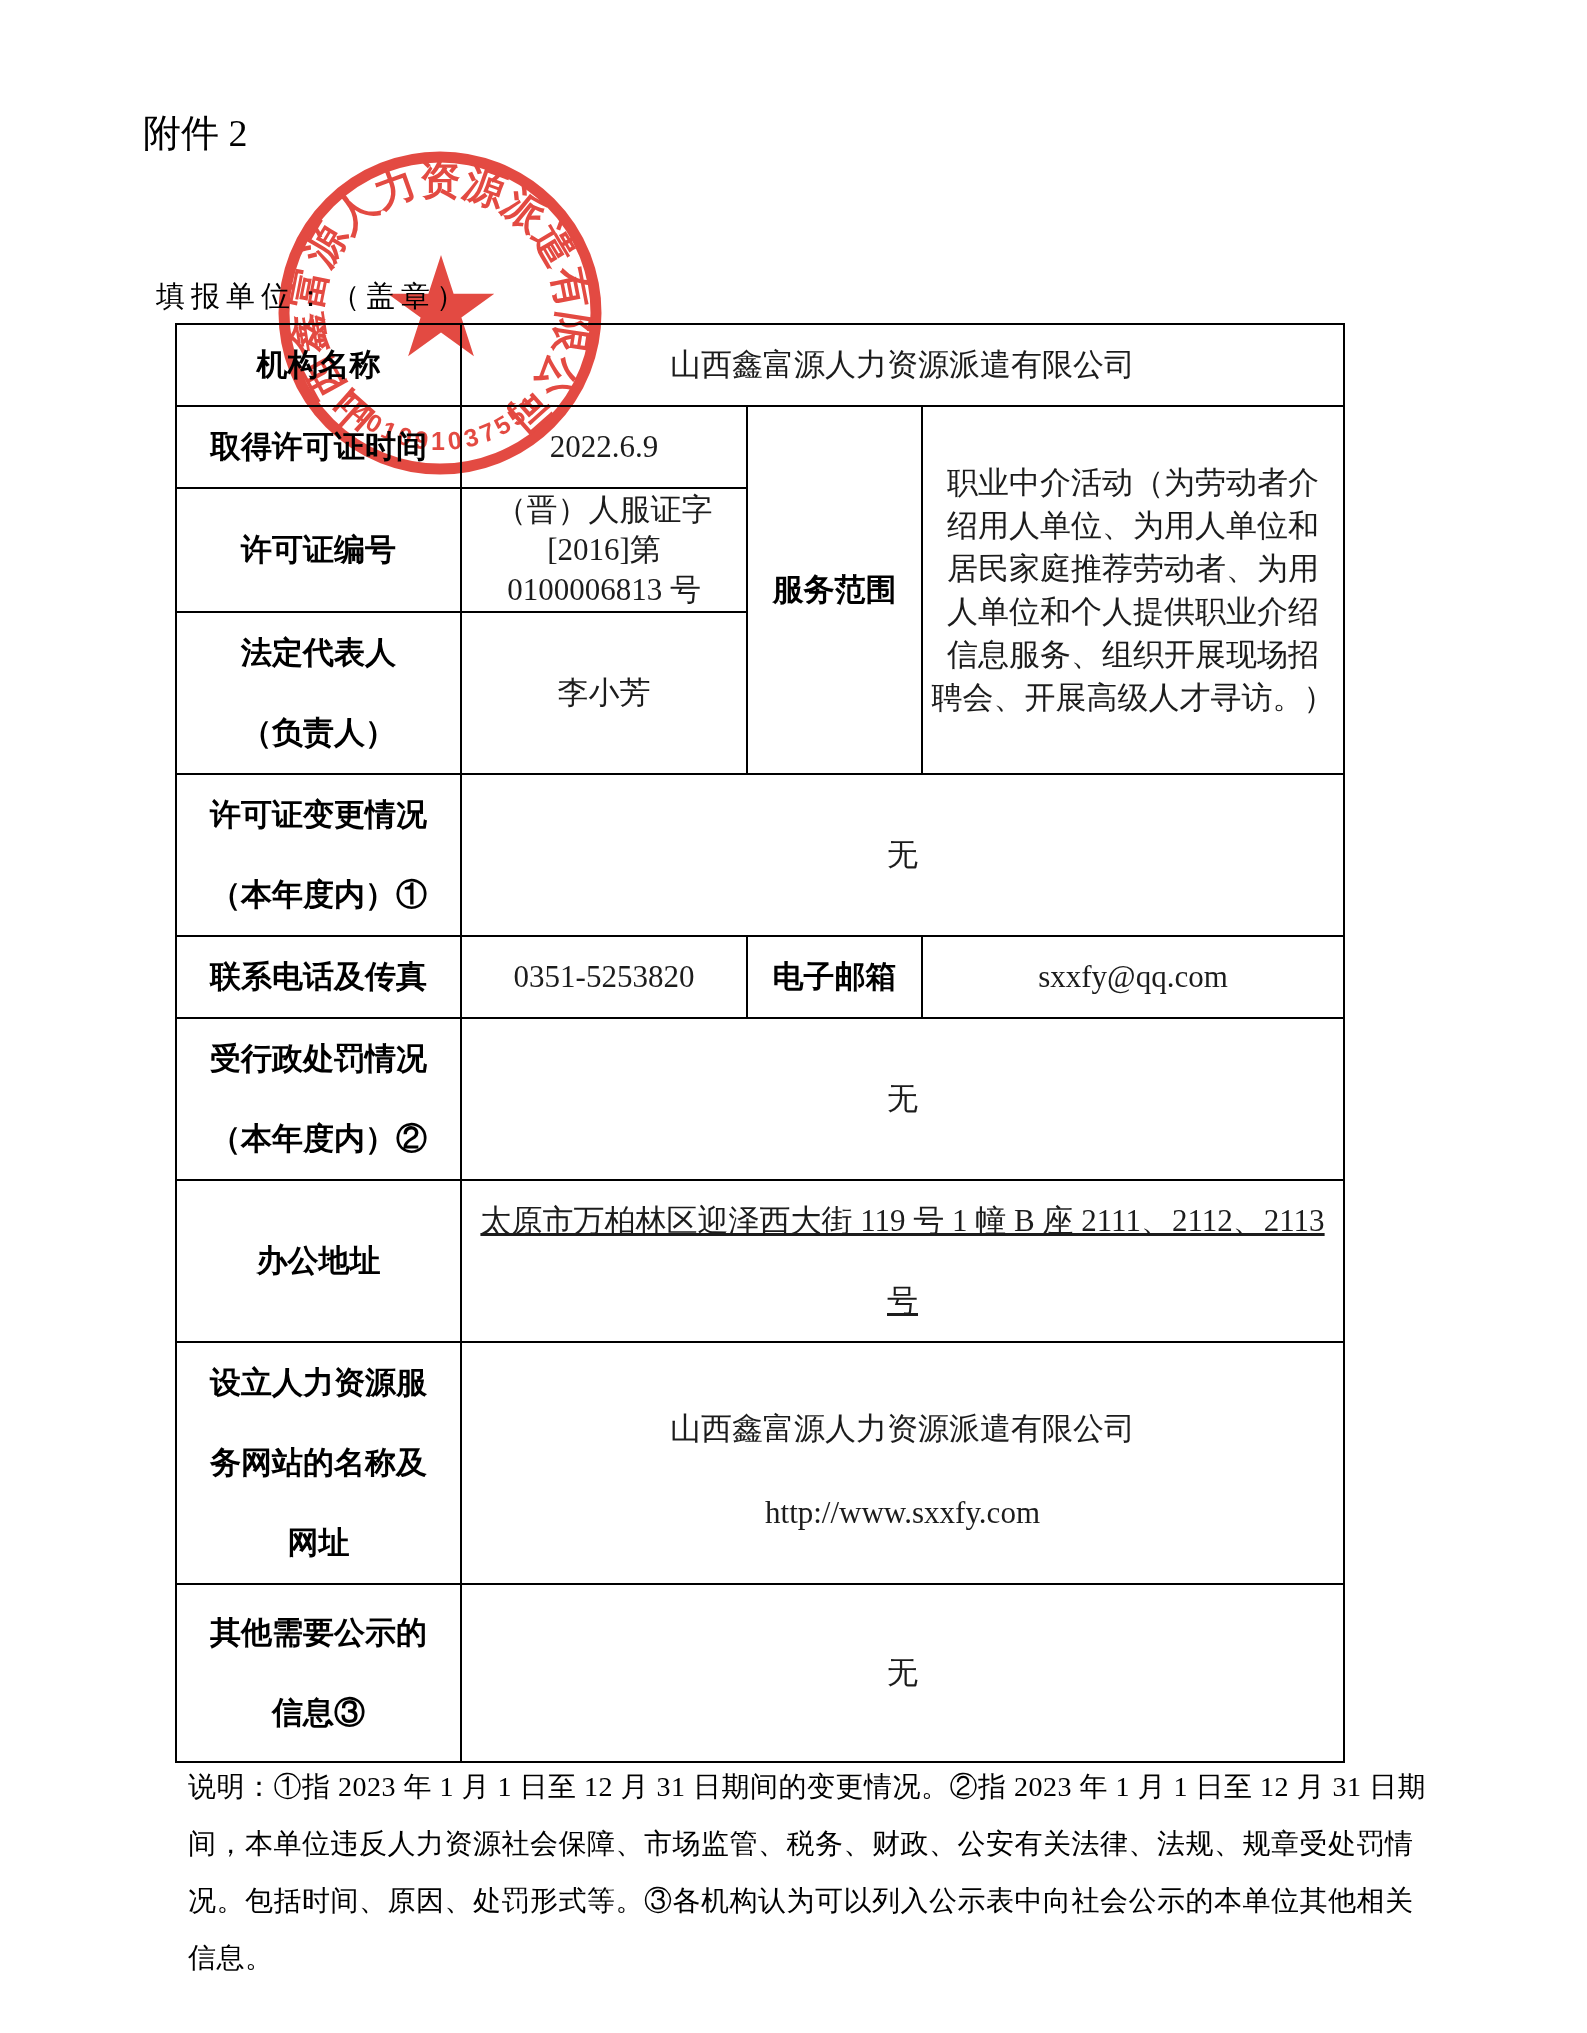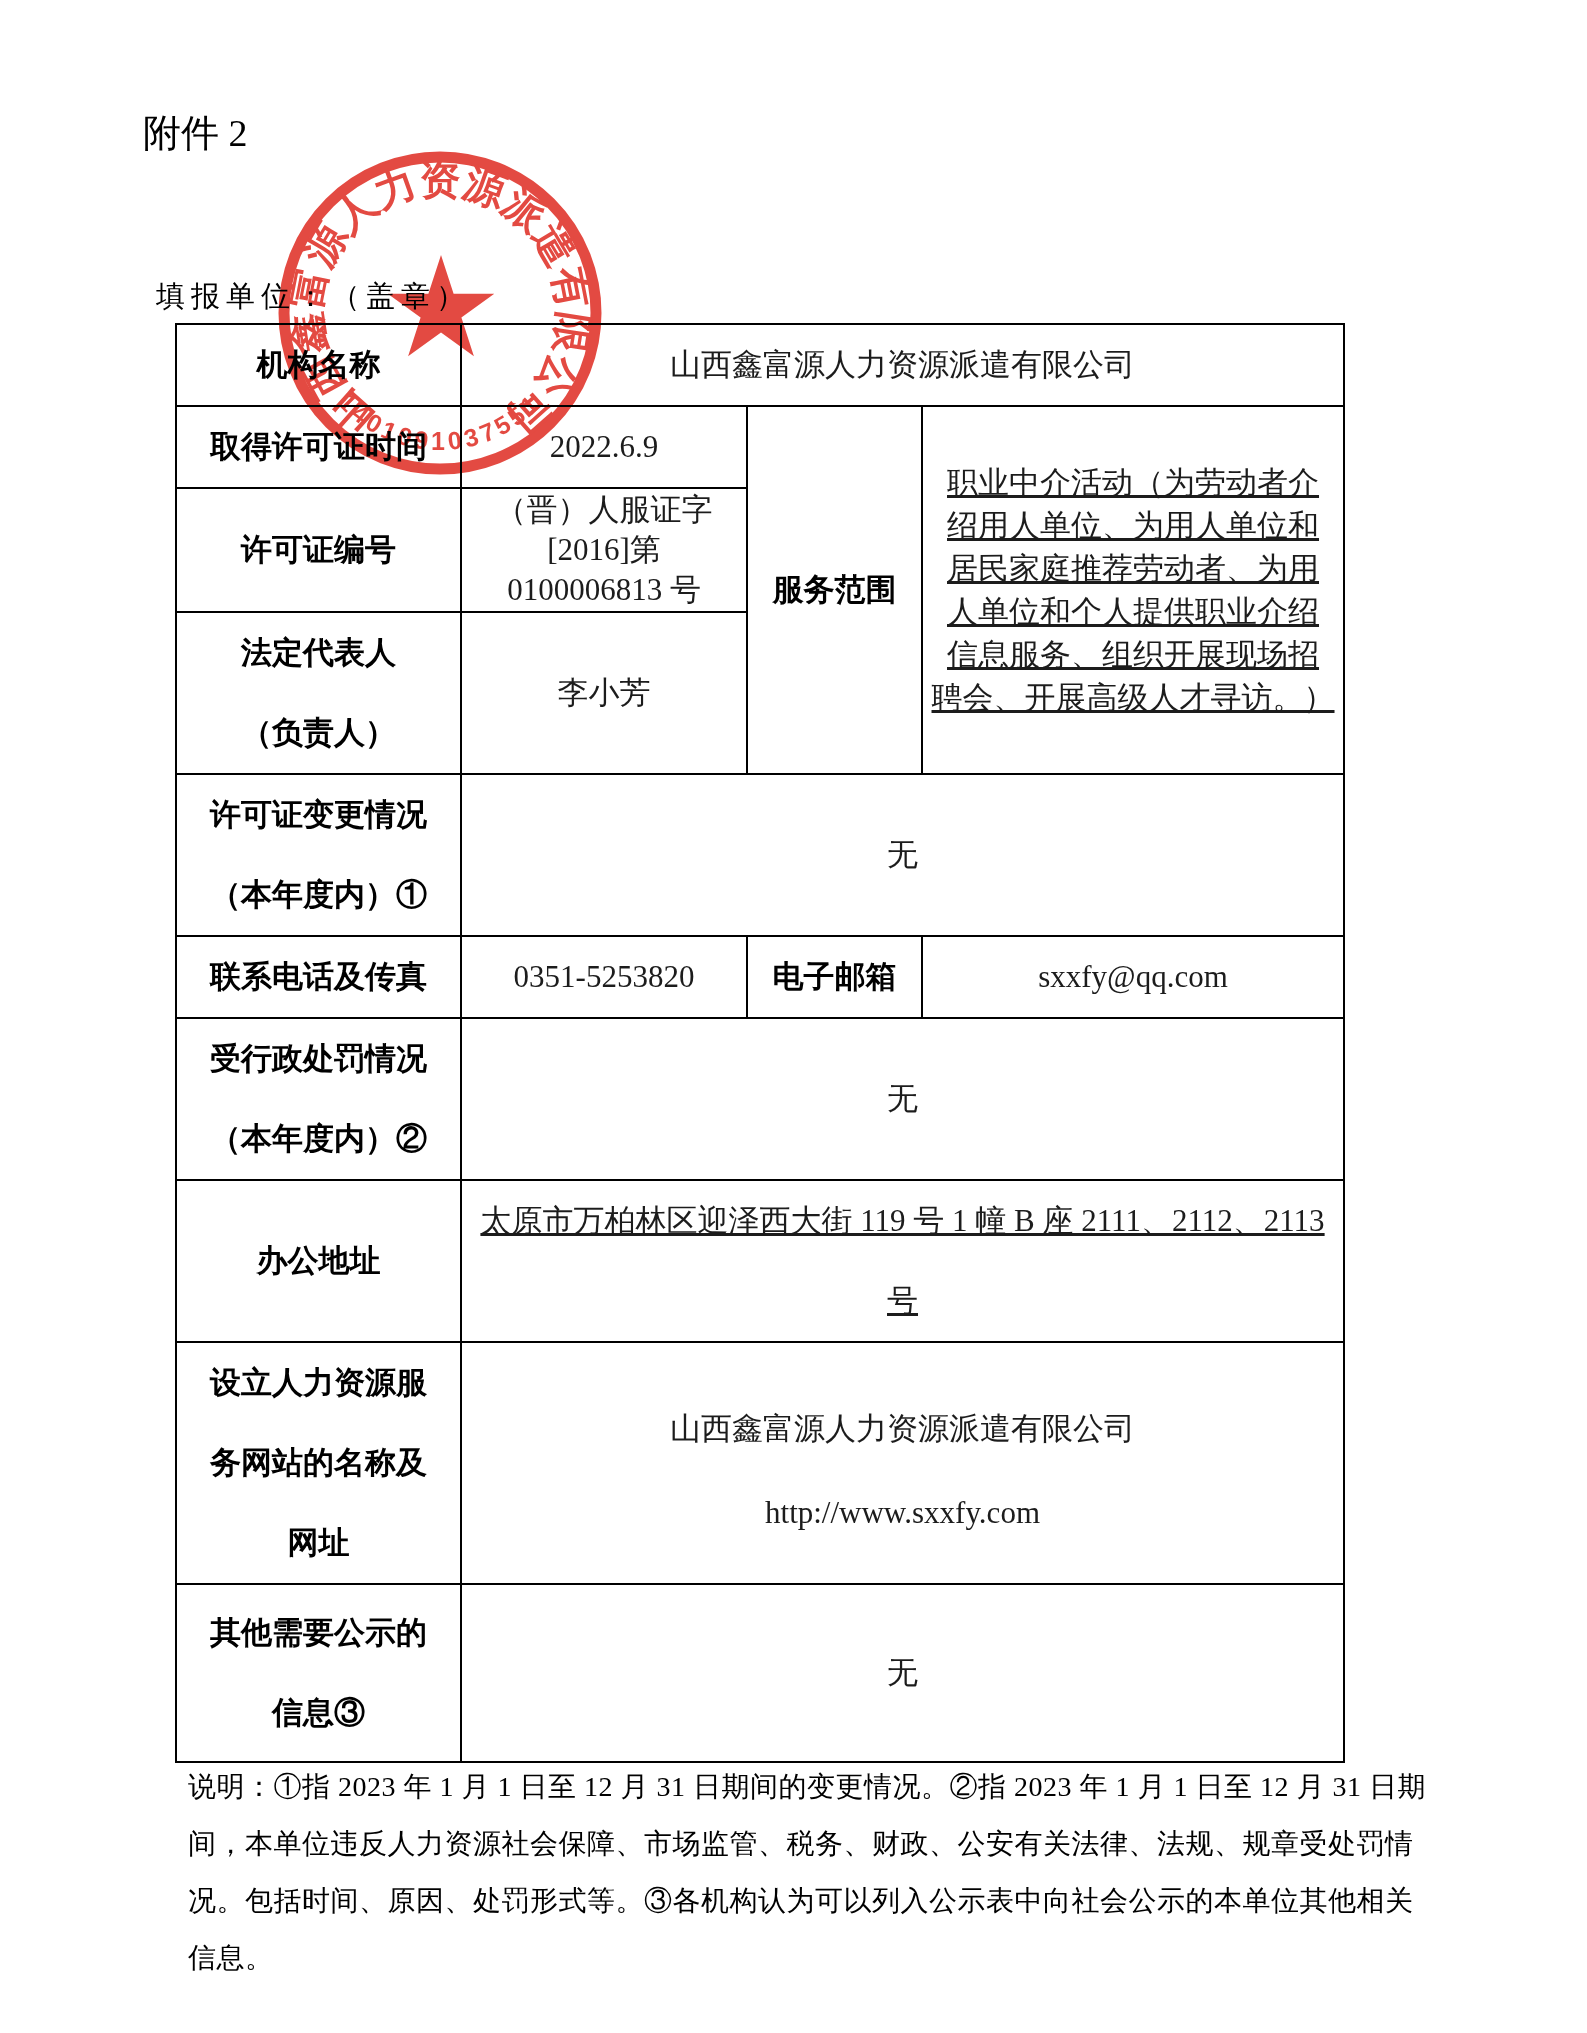--- a/index.html
+++ b/index.html
@@ -41,21 +41,20 @@
     padding:0;
     overflow:hidden;
   }
   td.lbl{font-weight:bold;font-size:32px;line-height:80px;}
   td.val{color:#1c1c1c;}
   td.val-3line{line-height:40px;}
   td.scope-desc{
     line-height:43px;
     text-align:left;
     padding:0 14px;
-    text-decoration:underline;
   }
   td.addr{line-height:80px;text-decoration:underline;}
   .web-cell-inner{
     display:flex;flex-direction:column;align-items:center;justify-content:center;
     gap:48px;padding-top:16px;
   }
   .web-line{line-height:36px;font-size:31px;color:#1c1c1c;white-space:pre;}
   tr.h82{height:82px;}
   tr.h81{height:81px;}
   tr.h124{height:124px;}

